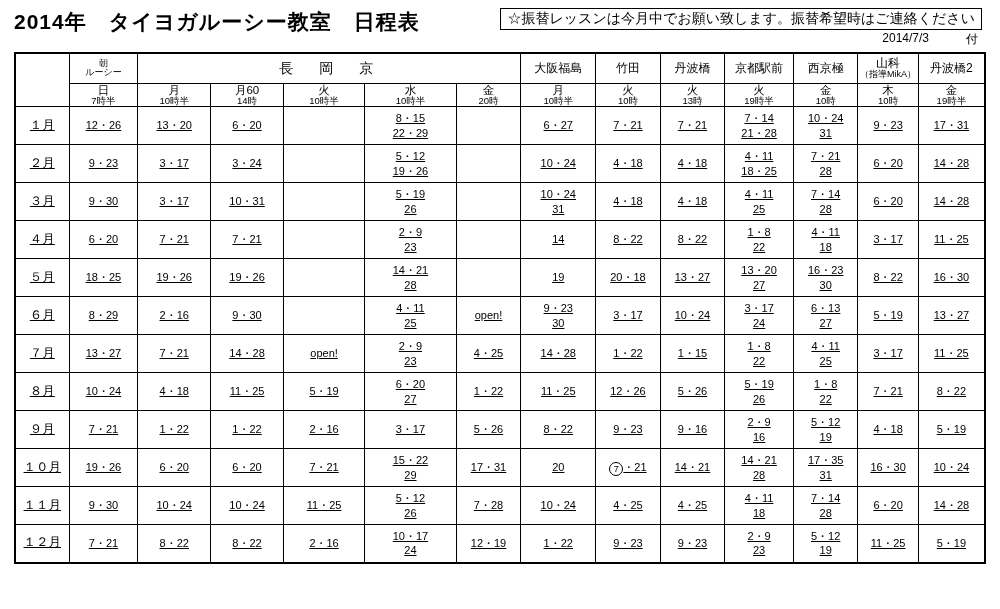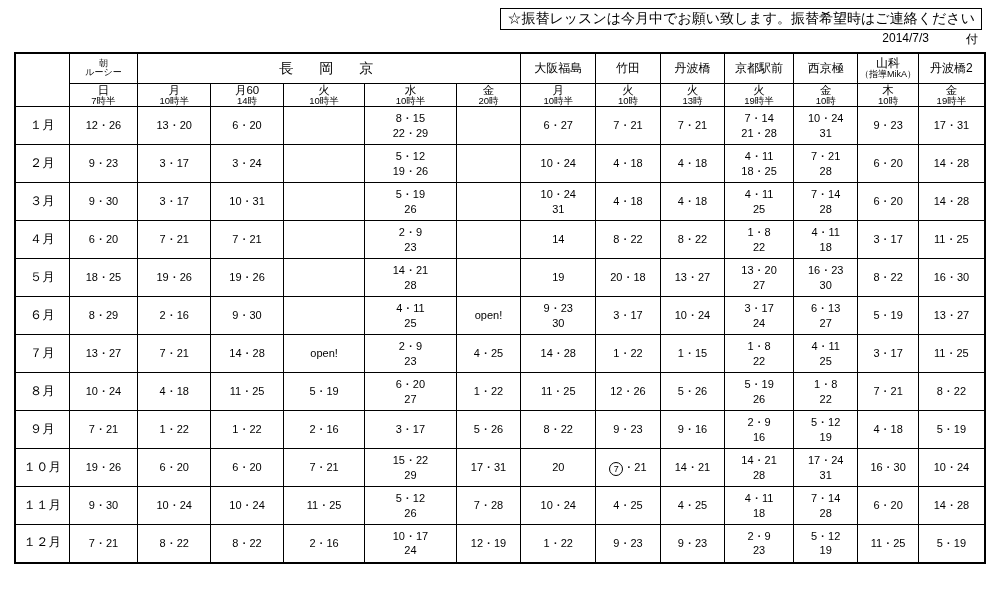--- a/index.html
+++ b/index.html
@@ -114,20 +114,21 @@
     line-height: 1.1;
   }
 
   
   .month {
     width: 52px;
     font-size: 12.5px;
   }
   .row {
     height: 38px;
+    text-decoration: underline;
   }
   .cell {
     font-size: 11px;
   }
   .cell .l {
     display: block;
     line-height: 1.3;
   }
   .open-mark {
     font-size: 11px;
@@ -152,20 +153,21 @@
     font-size: 12.5px;
     white-space: nowrap;
   }
 </style>
 </head>
 <body>
 
 <div class="page">
 
   <div class="header">
+    <div class="doc-title">2014年　タイヨガルーシー教室　日程表</div>
     <div class="notice-box">☆振替レッスンは今月中でお願い致します。振替希望時はご連絡ください</div>
     <div class="doc-date">2014/7/3</div>
     <div class="doc-date-suffix">付</div>
   </div>
 
   <table class="sched outer">
     <colgroup>
       <col style="width:52px">
       <col style="width:66px">
       <col style="width:70px">
@@ -668,21 +670,21 @@
             <span class="l"><span class="circled">7</span>・21</span>
           </td>
           <td class="cell">
             <span class="l">14・21</span>
           </td>
           <td class="cell">
             <span class="l">14・21</span>
             <span class="l">28</span>
           </td>
           <td class="cell">
-            <span class="l">17・24</span>
+            <span class="l">17・35</span>
             <span class="l">31</span>
           </td>
           <td class="cell">
             <span class="l">16・30</span>
           </td>
           <td class="cell">
             <span class="l">10・24</span>
           </td>
         </tr>
         <tr class="row">

